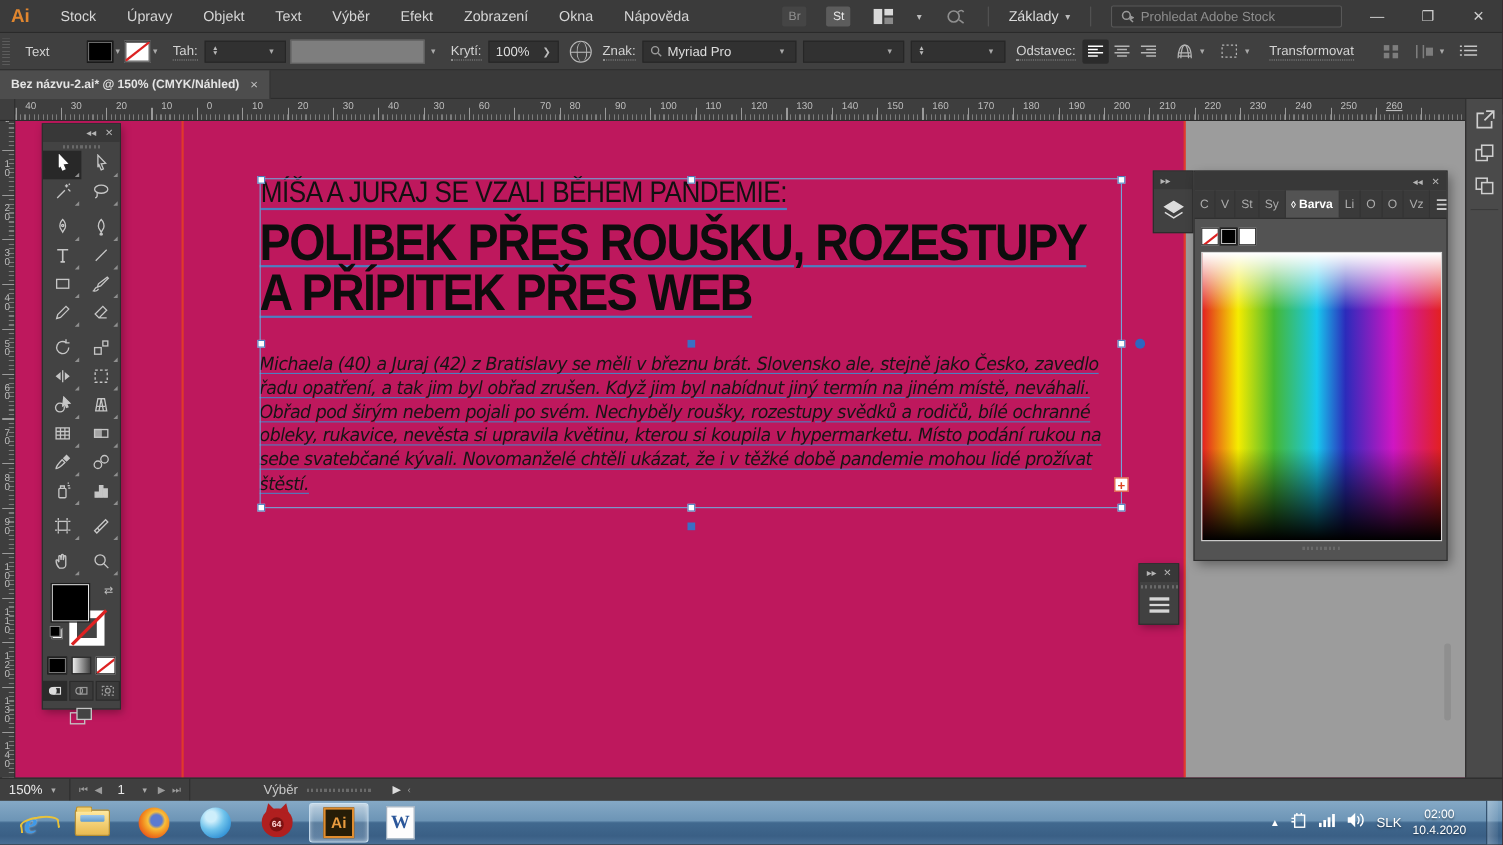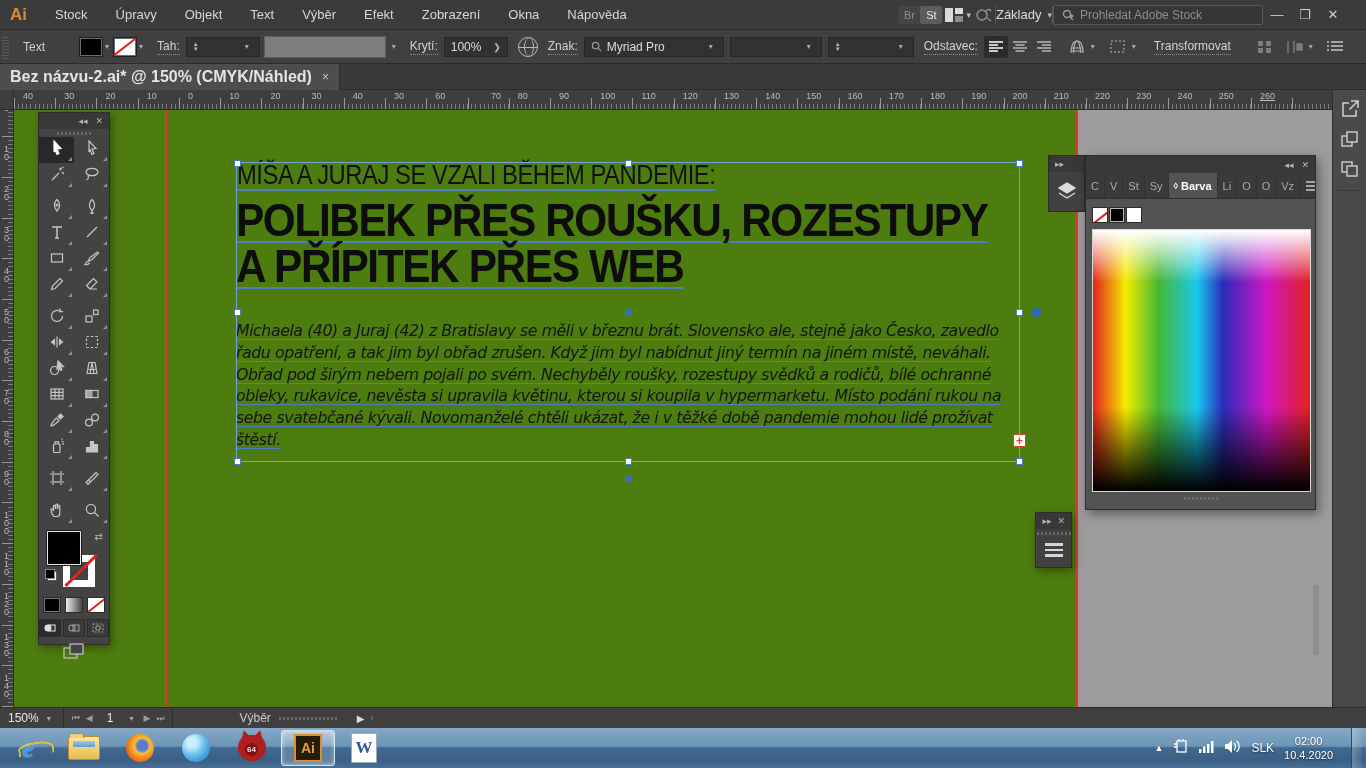--- a/index.html
+++ b/index.html
@@ -4,21 +4,21 @@
 <style>
   html,body{margin:0;padding:0;background:#222;}
   .stage{position:relative;width:1366px;height:768px;overflow:hidden;background:#3b3b3b;
          font-family:"Liberation Sans",sans-serif;-webkit-font-smoothing:antialiased;color:#ccc;}
 
   
   .titlebar{position:absolute;left:0;top:0;width:1366px;height:30px;background:#3b3b3b;
             display:flex;align-items:center;border-bottom:1px solid #2a2a2a;box-sizing:border-box;}
   .ai-logo{color:#e0862f;font-weight:bold;font-size:17px;padding:0 14px 0 10px;}
   .menu-item{color:#d6d6d6;font-size:13px;padding:0 14px;line-height:29px;cursor:default;}
-  .tb-right{margin-left:auto;display:flex;align-items:center;gap:0;padding-right:19px;}
+  .tb-right{margin-left:auto;display:flex;align-items:center;gap:18px;padding-right:8px;}
   .appbtn{width:22px;height:18px;border-radius:2px;font-size:11px;display:flex;align-items:center;justify-content:center;}
   .appbtn.br{color:#8f8f8f;background:#454545;}
   .appbtn.st{color:#e8e8e8;background:#5c5c5c;}
   .chev{color:#bdbdbd;font-size:9px;}
   .vsep{width:1px;height:18px;background:#555;}
   .ws-label{font-size:13px;color:#dcdcdc;display:flex;align-items:center;gap:6px;}
   .stock-search{width:210px;height:20px;background:#363636;border:1px solid #585858;border-radius:2px;
                 display:flex;align-items:center;gap:6px;padding:0 8px;box-sizing:border-box;}
   .stock-search .ph{color:#8e8e8e;font-size:12px;}
   .winbtn{color:#cfcfcf;font-size:13px;width:28px;text-align:center;}
@@ -42,40 +42,40 @@
   .globe::before{content:"";position:absolute;left:50%;top:0;width:8px;height:100%;margin-left:-4px;border-left:1px solid #b9b9b9;border-right:1px solid #b9b9b9;border-radius:50%;}
   .globe::after{content:"";position:absolute;top:50%;left:0;height:0;width:100%;border-top:1px solid #b9b9b9;}
   .alignbtn{width:24px;height:22px;display:flex;align-items:center;justify-content:center;border-radius:2px;}
   .alignbtn.active{background:#2b2b2b;}
   .cb-icon{display:flex;align-items:center;justify-content:center;margin:0 3px;}
 
   
   .tabbar{position:absolute;left:0;top:64px;width:1366px;height:26px;background:#3a3a3a;border-bottom:1px solid #2c2c2c;box-sizing:border-box;}
   .doctab{position:absolute;left:0;top:0;height:26px;background:#4d4d4d;display:flex;align-items:center;
           padding:0 10px;gap:10px;border-right:1px solid #2c2c2c;}
-  .doctab .t{color:#e4e4e4;font-size:16px;font-weight:bold;}
+  .doctab .t{color:#e4e4e4;font-size:11px;font-weight:bold;}
   .doctab .x{color:#c2c2c2;font-size:12px;}
 
   
   .corner{position:absolute;left:0;top:90px;width:14px;height:20px;background:#3e3e3e;border-right:1px solid #2b2b2b;border-bottom:1px solid #2b2b2b;box-sizing:border-box;}
   .hruler{position:absolute;left:14px;top:90px;width:1352px;height:20px;background:#3e3e3e;border-bottom:1px solid #2b2b2b;box-sizing:border-box;overflow:hidden;}
   .hruler .minor{position:absolute;left:0;bottom:0;width:100%;height:5px;
       background:repeating-linear-gradient(90deg,#7b7b7b 0 1px,transparent 1px 4.12px);}
   .hruler .major{position:absolute;left:0;bottom:0;width:100%;height:11px;
       background:repeating-linear-gradient(90deg,#9a9a9a 0 1px,transparent 1px 41.23px);}
   .hruler .lbl{position:absolute;top:1px;font-size:9px;color:#bdbdbd;transform:translateX(2px);}
   .vruler{position:absolute;left:0;top:110px;width:14px;height:597px;background:#3e3e3e;border-right:1px solid #2b2b2b;box-sizing:border-box;overflow:hidden;}
   .vruler .minor{position:absolute;top:0;right:0;height:100%;width:5px;
       background:repeating-linear-gradient(0deg,#7b7b7b 0 1px,transparent 1px 4.07px);}
   .vruler .major{position:absolute;top:0;right:0;height:100%;width:11px;
       background:repeating-linear-gradient(0deg,#9a9a9a 0 1px,transparent 1px 40.7px);}
   .vruler .lbl{position:absolute;left:2px;font-size:9px;color:#bdbdbd;line-height:8px;white-space:pre;text-align:center;width:9px;}
 
   
-  .canvas{position:absolute;left:14px;top:110px;width:1318px;height:597px;background:#4d7c0f;overflow:hidden;}
+  .canvas{position:absolute;left:14px;top:110px;width:1318px;height:597px;background:#be185d;overflow:hidden;}
   .gray-zone{position:absolute;top:0;right:0;width:255px;height:100%;background:#9c9c9c;}
   .redline{position:absolute;top:0;width:2px;height:100%;background:#e0392c;}
 
   .kicker{position:absolute;left:223px;top:50px;font-size:27px;color:#111;white-space:nowrap;
           transform:scaleX(.88);transform-origin:0 0;letter-spacing:-.5px;}
   .headline{position:absolute;left:222px;font-weight:bold;font-size:47px;color:#0d0d0d;white-space:nowrap;
             transform:scaleX(.9);transform-origin:0 0;letter-spacing:-1.5px;}
   .bodytext{position:absolute;left:222px;top:210px;width:820px;transform:scaleX(.955);transform-origin:0 0;}
   .bodytext .bl{font-family:"DejaVu Sans",sans-serif;font-style:italic;font-weight:500;font-size:16.5px;
                 color:#151515;line-height:21.8px;letter-spacing:-.45px;white-space:nowrap;width:fit-content;

